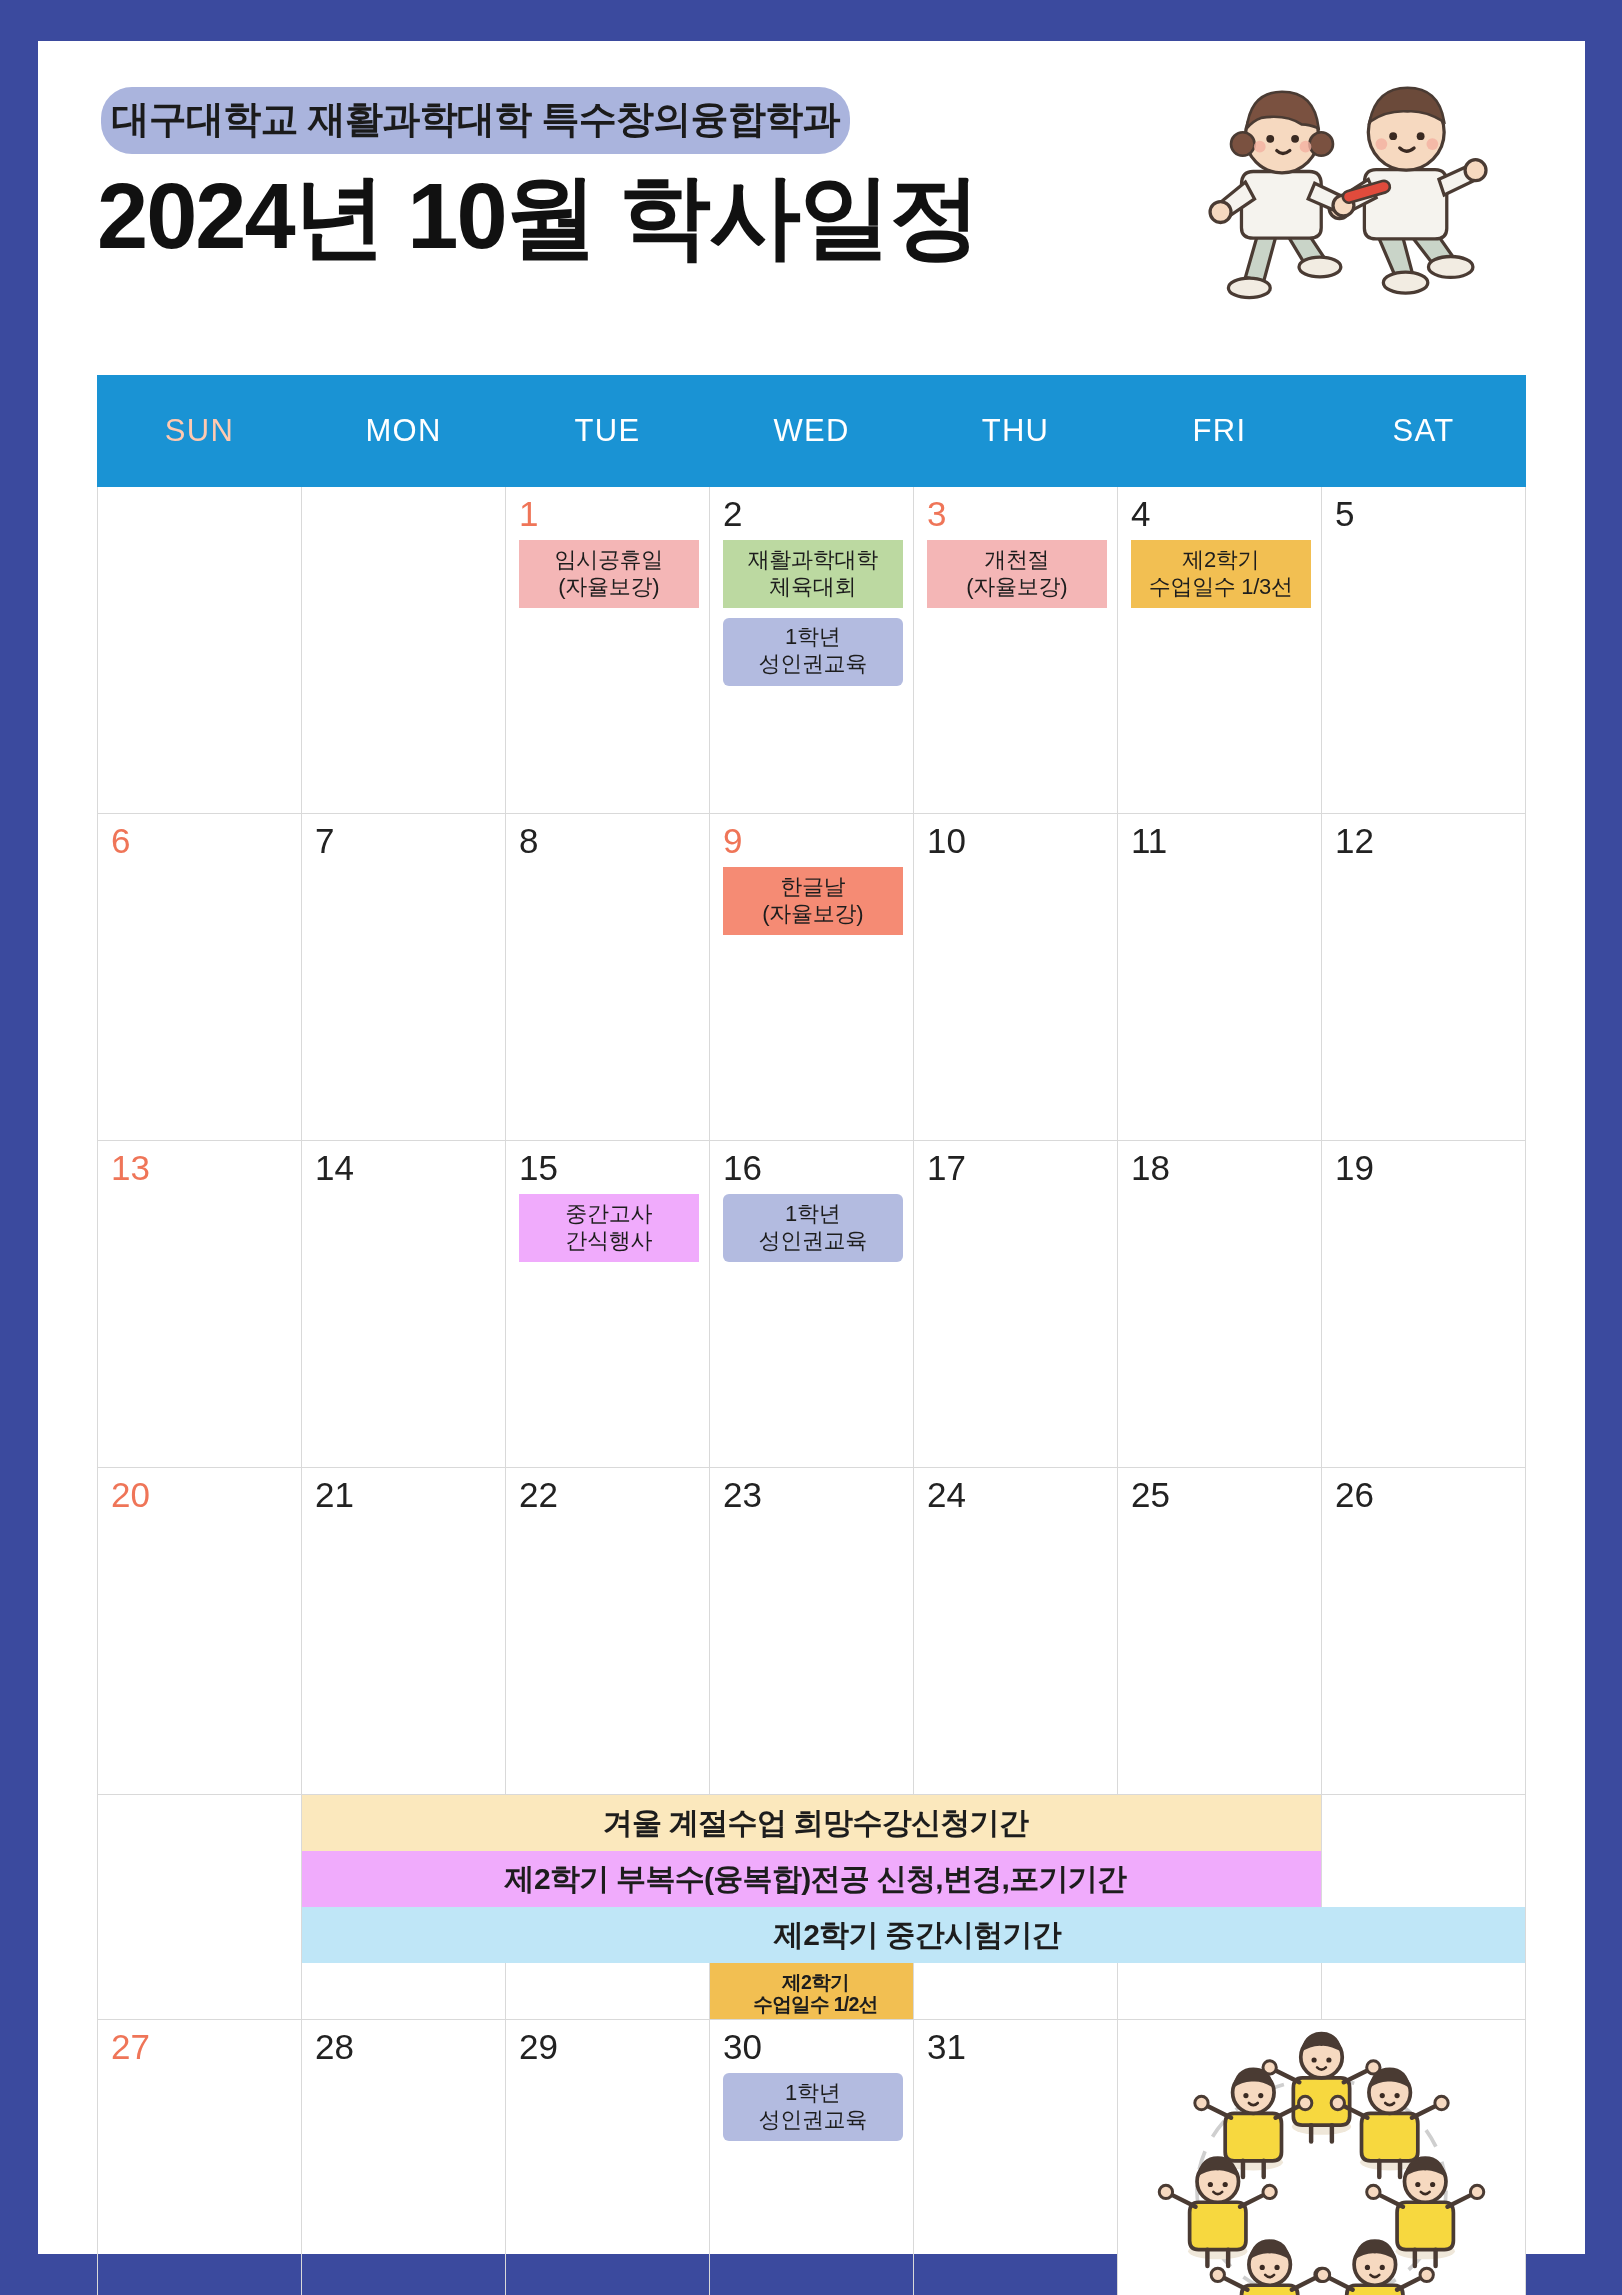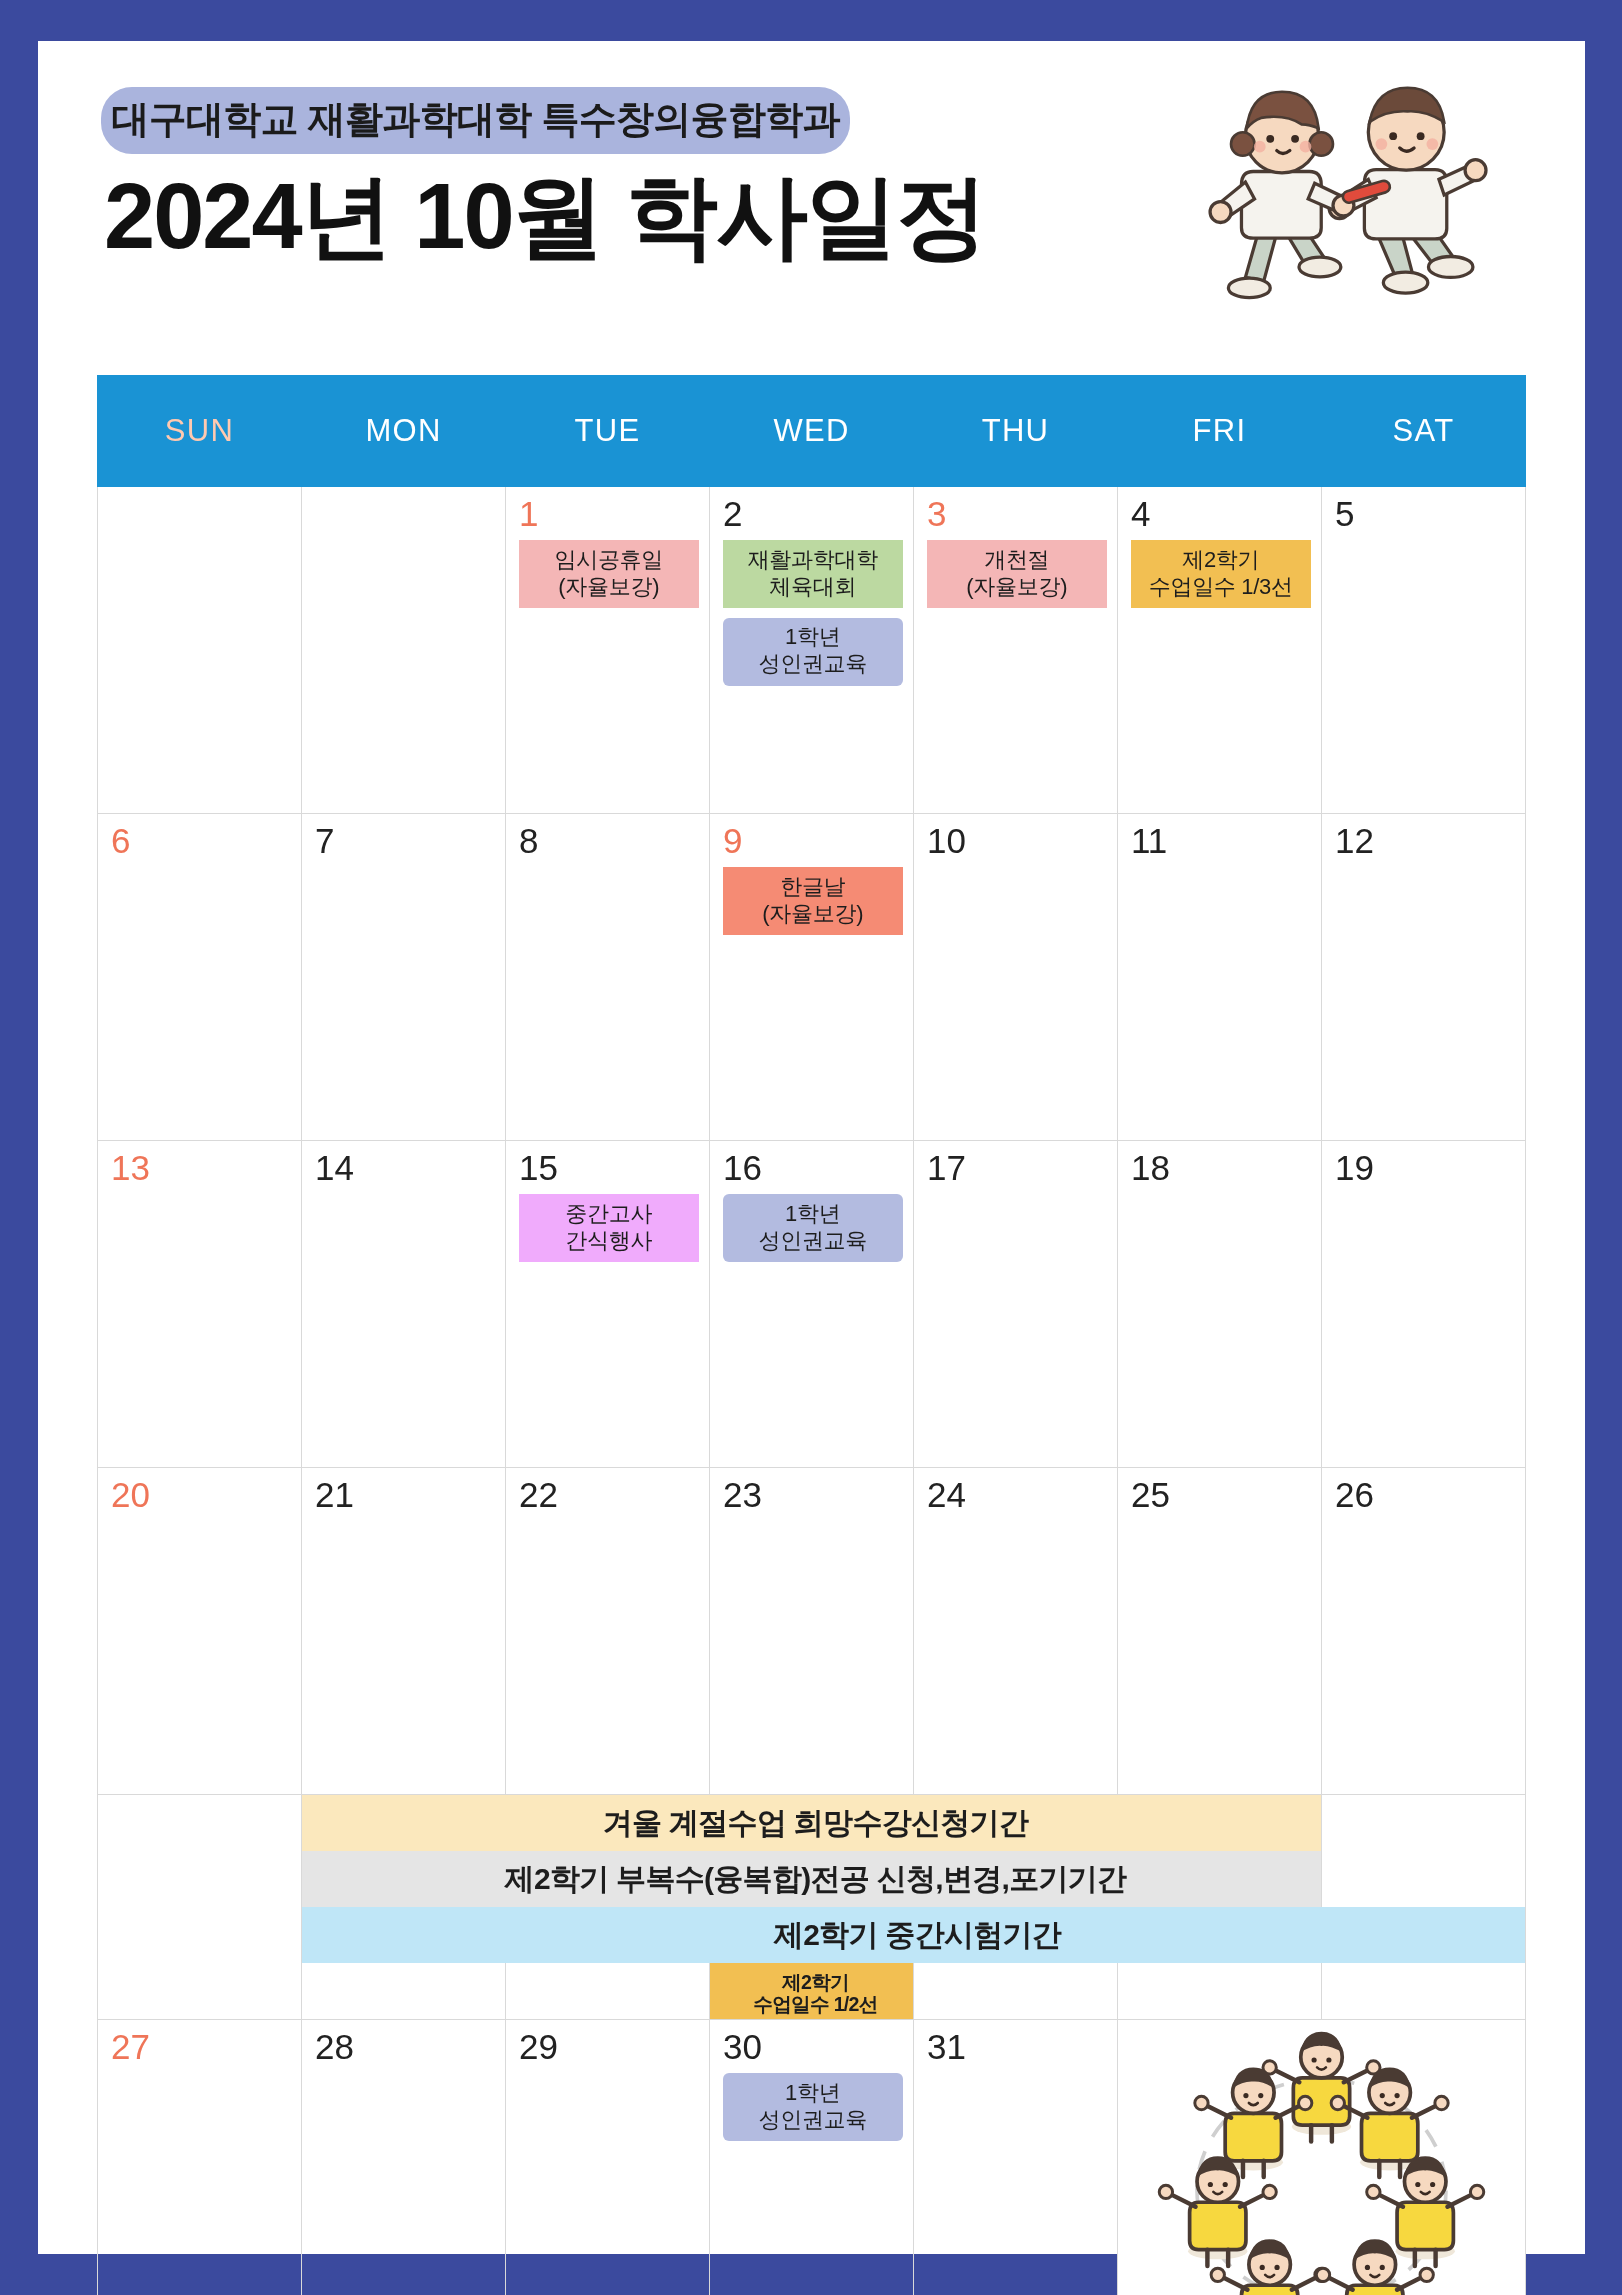--- a/index.html
+++ b/index.html
@@ -32,21 +32,21 @@
     color: #1b1b1b;
     font-size: 38px;
     font-weight: bold;
     letter-spacing: -0.7px;
     padding: 6.5px 10.5px 9.2px 10.5px;
     margin-left: 3.9px;
     border-radius: 31px;
   }
   .title {
     margin-top: 14.4px;
-    margin-left: 7px;
+    margin-left: 0;
     font-size: 92px;
     font-weight: bold;
     letter-spacing: -2px;
     color: #111111;
     line-height: 1.05;
   }
   .runners {
     position: absolute;
     top: -6.5px; right: 6.5px;
     width: 340px; height: 249px;
@@ -112,21 +112,21 @@
     font-size: 30px;
     font-weight: bold;
     text-align: center;
     color: #1d1d1d;
     height: 56px;
     line-height: 56px;
     letter-spacing: -0.7px;
     padding-left: 8px;
   }
   .banner.cream { background: #fbe8bd; }
-  .banner.rose  { background: #e5e5e5; }
+  .banner.rose  { background: #f0abfc; }
   .banner.sky   { background: #bfe6f7; }
   .banner.amber { background: #f2bf52; font-size: 19.6px; line-height: 1.15; height: 56px; padding-top: 7.9px;}
 
   tr.banner-row td { height: 56px; }
 
   .kids {
     position: absolute;
     left: 0; top: 0;
     width: 100%; height: 100%;
   }

